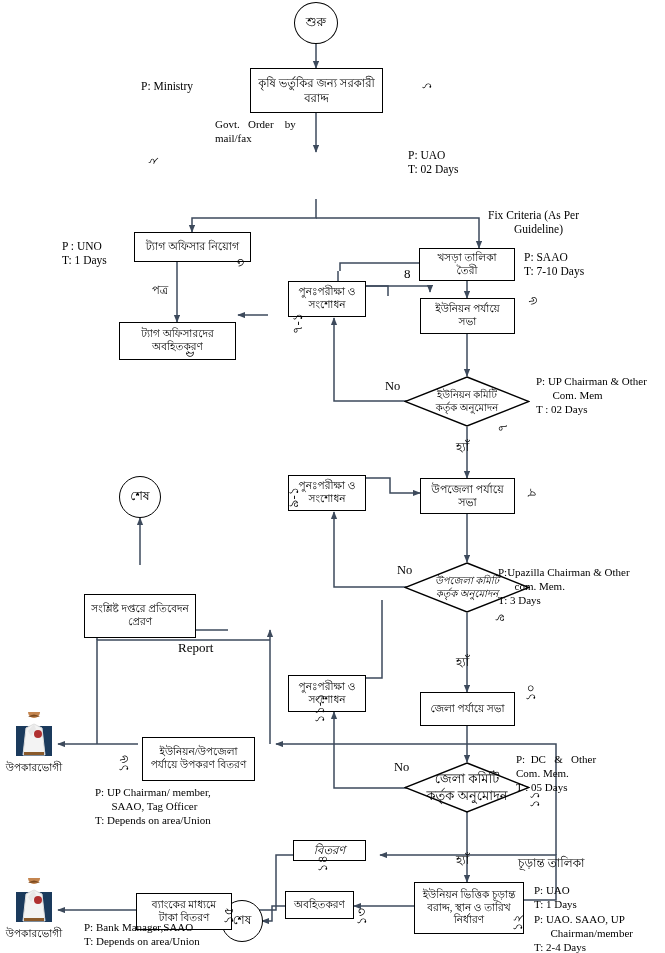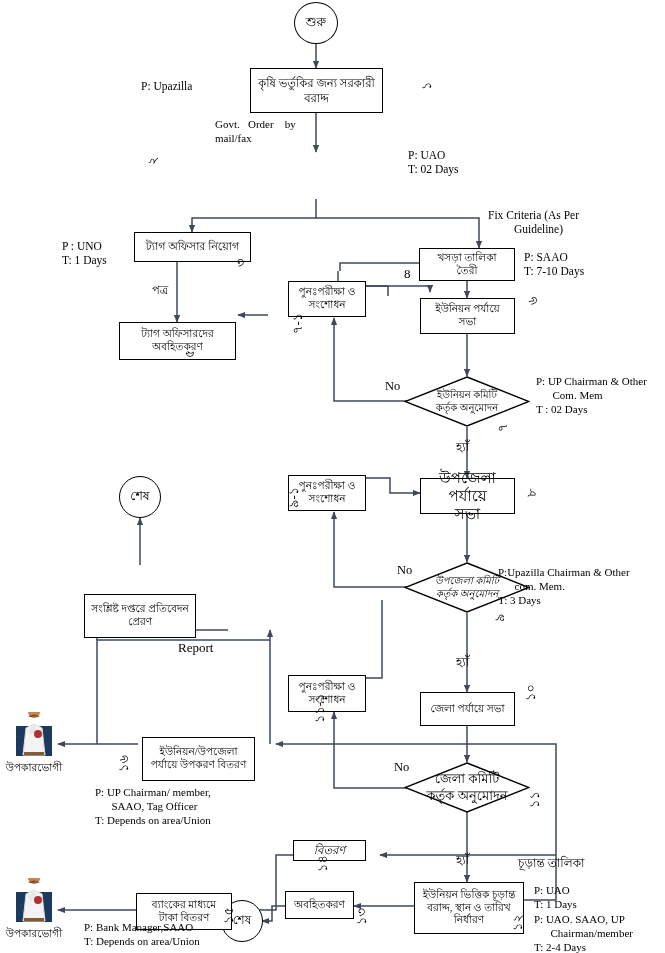--- a/index.html
+++ b/index.html
@@ -143,21 +143,21 @@
   <div class="node proc" style="left:420px;top:298px;width:95px;height:36px;font-size:10.5px;">
     <span class="bn" style="white-space:pre-line;">ইউনিয়ন পর্যায়ে
 সভা</span>
   </div>
 
   <div class="node proc" style="left:288px;top:281px;width:78px;height:36px;font-size:10.5px;">
     <span class="bn" style="white-space:pre-line;">পুনঃপরীক্ষা ও
 সংশোধন</span>
   </div>
 
-  <div class="node proc" style="left:420px;top:478px;width:95px;height:36px;font-size:15px;">
+  <div class="node proc" style="left:420px;top:478px;width:95px;height:36px;font-size:11px;">
     <span class="bn" style="white-space:pre-line;">উপজেলা পর্যায়ে
 সভা</span>
   </div>
 
   <div class="node proc" style="left:288px;top:475px;width:78px;height:36px;font-size:10.5px;">
     <span class="bn" style="white-space:pre-line;">পুনঃপরীক্ষা ও
 সংশোধন</span>
   </div>
 
   <div class="node proc" style="left:420px;top:692px;width:95px;height:34px;font-size:10.5px;">
@@ -247,21 +247,21 @@
       <path d="M22 6 a6 6 0 1 1 0.1 0 z" fill="#c4854f"></path>
       <path d="M16 5 q6 -5 12 0 q-3 -1 -12 0z" fill="#7a4a20"></path>
       <path d="M22 12 l8 4 l3 27 l-22 0 l3 -27 z" fill="#f3f3f3" stroke="#ddd"></path>
       <path d="M22 12 l-6 7 l3 5 l5 -7z" fill="#e8e8e8"></path>
       <circle cx="26" cy="22" r="4" fill="#b03030"></circle>
       <rect x="12" y="40" width="20" height="3" fill="#8a5a2b"></rect>
     </svg>
     <span class="cap bn">উপকারভোগী</span>
   </div>
 
-  <div class="lbl en" style="left:141px;top:79px;font-size:11.5px;">P: Upazilla</div>
+  <div class="lbl en" style="left:141px;top:79px;font-size:11.5px;">P: Ministry</div>
 
   <div class="lbl en" style="left:215px;top:118px;font-size:11px;">Govt.   Order    by
 mail/fax</div>
 
   <div class="lbl en" style="left:408px;top:148px;font-size:11.5px;">P: UAO
 T: 02 Days</div>
 
   <div class="lbl en" style="left:62px;top:239px;font-size:11.5px;">P : UNO
 T: 1 Days</div>
 
@@ -274,20 +274,23 @@
 T: 7-10 Days</div>
 
   <div class="lbl en" style="left:536px;top:375px;font-size:11px;">P: UP Chairman &amp; Other
       Com. Mem
 T : 02 Days</div>
 
   <div class="lbl en" style="left:498px;top:566px;font-size:11px;">P:Upazilla Chairman &amp; Other
       com. Mem.
 T: 3 Days</div>
 
+  <div class="lbl en" style="left:516px;top:753px;font-size:11px;">P:  DC   &amp;   Other
+Com. Mem.
+T : 05 Days</div>
 
   <div class="lbl en" style="left:534px;top:884px;font-size:11px;">P: UAO
 T: 1 Days</div>
 
   <div class="lbl en" style="left:534px;top:913px;font-size:11px;">P: UAO. SAAO, UP
       Chairman/member
 T: 2-4 Days</div>
 
   <div class="lbl en" style="left:95px;top:786px;font-size:11px;">P: UP Chairman/ member,
       SAAO, Tag Officer

